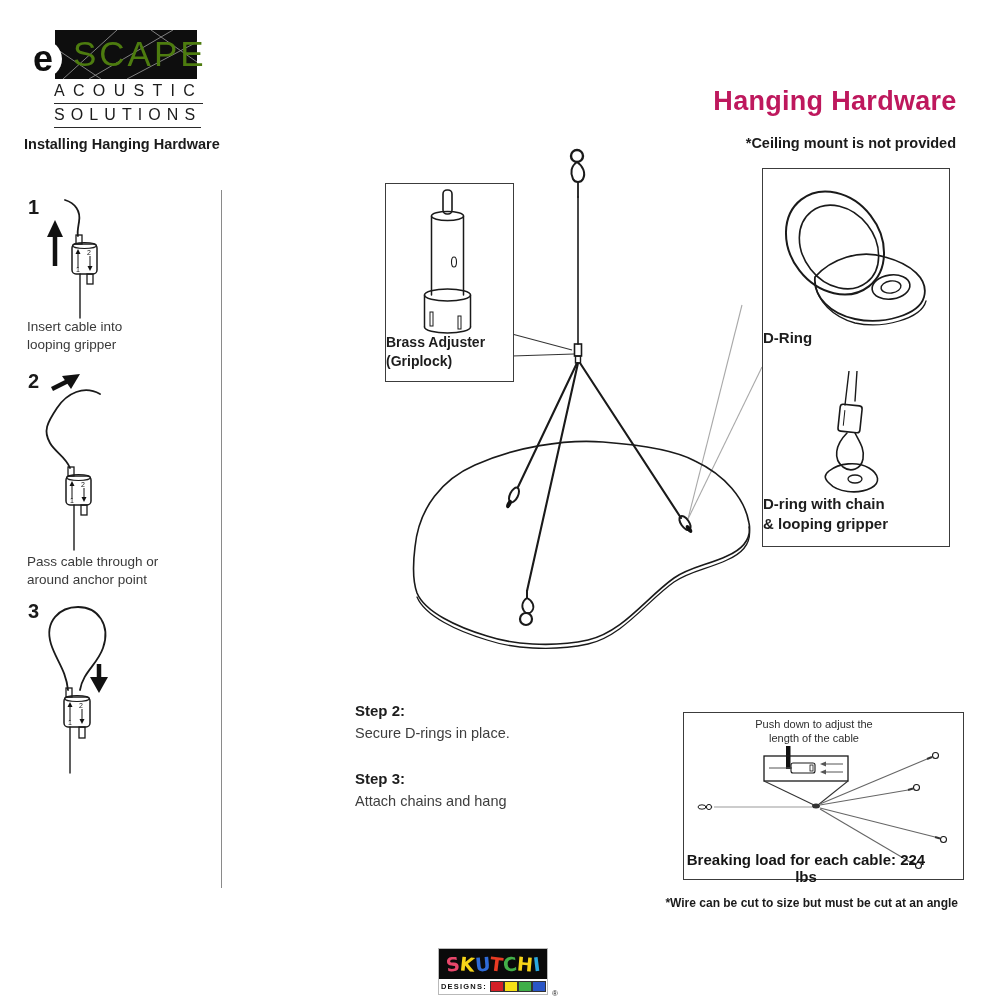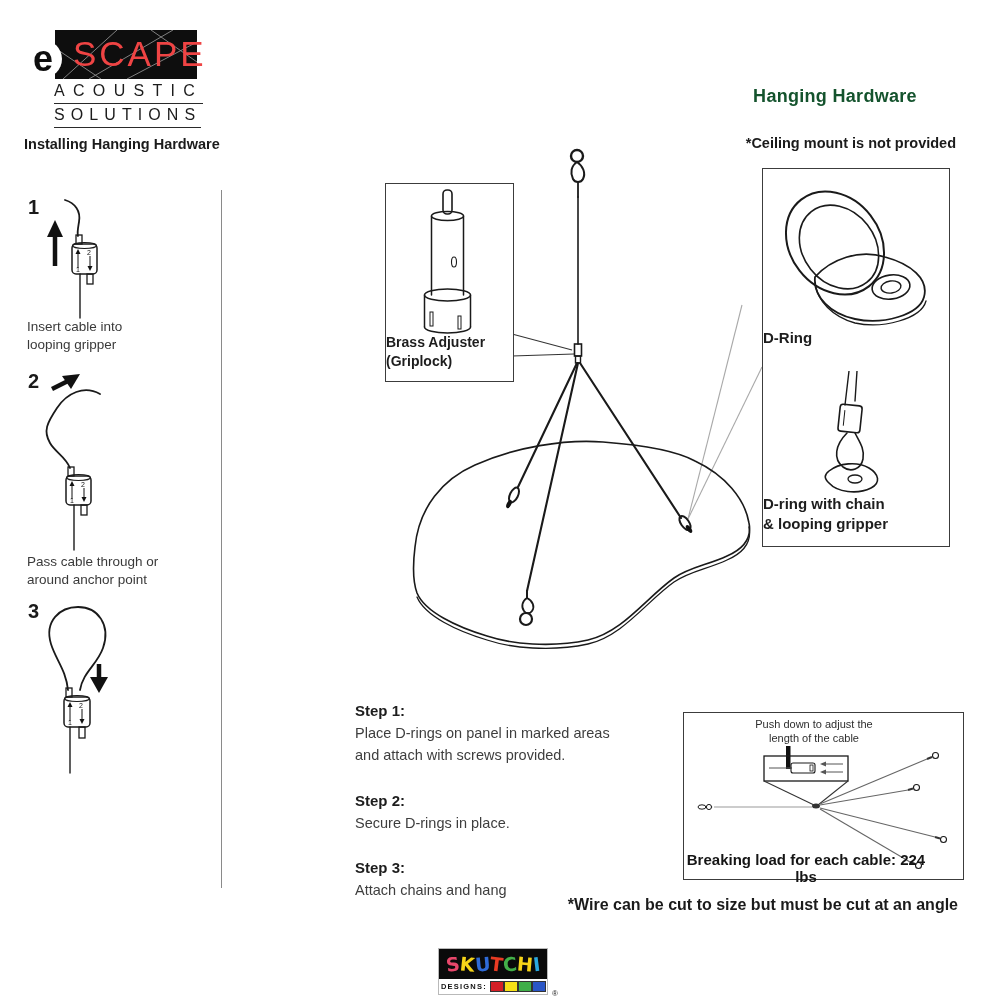--- a/index.html
+++ b/index.html
@@ -3,41 +3,41 @@
 <meta charset="utf-8">
 <style>
   html,body{margin:0;padding:0;background:#fff;}
   .page{position:relative;width:1000px;height:1000px;background:#fff;overflow:hidden;
         font-family:"Liberation Sans",sans-serif;color:#2b2b2b;}
   .abs{position:absolute;}
 
   
   .logo{left:24px;top:28px;width:190px;height:100px;}
   .logo-box{position:absolute;left:31px;top:2px;width:142px;height:49px;background:#0e0e0e;}
-  .logo-scape{position:absolute;left:18px;top:4px;font-size:35px;font-weight:400;color:#ef4444;letter-spacing:3px;}
+  .logo-scape{position:absolute;left:18px;top:4px;font-size:35px;font-weight:400;color:#4d7c0f;letter-spacing:3px;}
   .logo-cracks{position:absolute;left:0;top:0;}
   .logo-e{position:absolute;left:0;top:12px;width:38px;height:38px;border-radius:50%;background:#fff;
           display:flex;align-items:center;justify-content:center;font-size:36px;font-weight:700;color:#0e0e0e;}
   .logo-word{position:absolute;left:30px;white-space:nowrap;color:#1c1c1c;border-bottom:1.3px solid #2a2a2a;padding-bottom:3px;}
   .logo-word1{top:54px;font-size:16px;letter-spacing:0.52em;}
   .logo-word2{top:78px;font-size:16px;letter-spacing:0.38em;}
 
   .subtitle{left:24px;top:136px;font-size:14.5px;font-weight:700;color:#1b1b1b;}
 
   
   .divider{left:221px;top:190px;width:1.4px;height:698px;background:#8a8a8a;}
   .stepnum{font-size:20px;font-weight:700;color:#1b1b1b;}
   .n1{left:28px;top:196px;} .n2{left:28px;top:370px;} .n3{left:28px;top:600px;}
   .cap{font-size:13.5px;line-height:1.32;color:#3a3a3a;}
   .cap1{left:27px;top:318px;} .cap2{left:27px;top:553px;} .cap3{left:27px;top:780px;}
 
   
-  .title{left:700px;top:86px;width:270px;text-align:center;font-size:18px;font-weight:700;color:#14532d;letter-spacing:0.3px;}
+  .title{left:700px;top:86px;width:270px;text-align:center;font-size:27px;font-weight:700;color:#be185d;letter-spacing:0.3px;}
   .ceiling-note{left:700px;top:135px;width:256px;text-align:right;font-size:14.5px;font-weight:700;color:#1b1b1b;}
-  .wire-note{left:556px;top:896px;width:402px;text-align:right;font-size:16px;font-weight:700;color:#1b1b1b;}
+  .wire-note{left:556px;top:896px;width:402px;text-align:right;font-size:12px;font-weight:700;color:#1b1b1b;}
 
   
   .brass-box{left:385px;top:183px;width:127px;height:197px;border:1.5px solid #3c3c3c;background:#fff;}
   .dring-box{left:762px;top:168px;width:186px;height:377px;border:1.5px solid #3c3c3c;background:#fff;}
   .callout-label{position:absolute;width:100%;text-align:left;font-weight:700;color:#1d1d1d;}
   .brass-label{bottom:10px;font-size:14px;line-height:1.35;}
   .dring-label{top:160px;font-size:15px;}
   .chain-label{bottom:12px;font-size:15px;line-height:1.35;}
 
   
@@ -262,25 +262,20 @@
       <ellipse cx="92" cy="108" rx="7" ry="4" class="ln" stroke-width="1.3"></ellipse>
     </svg>
     <div class="callout-label chain-label">
       <div>D-ring with chain</div>
       <div>&amp; looping gripper</div>
     </div>
   </div>
 
   <div class="abs instructions">
     <div class="instr-block">
-      <div class="instr-label">Step 1:</div>
-      <div class="instr-line">Place D-rings on panel in marked areas</div>
-      <div class="instr-line">and attach with screws provided.</div>
-    </div>
-    <div class="instr-block">
       <div class="instr-label">Step 2:</div>
       <div class="instr-line">Secure D-rings in place.</div>
     </div>
     <div class="instr-block">
       <div class="instr-label">Step 3:</div>
       <div class="instr-line">Attach chains and hang</div>
     </div>
   </div>
 
   <div class="abs cable-box">

